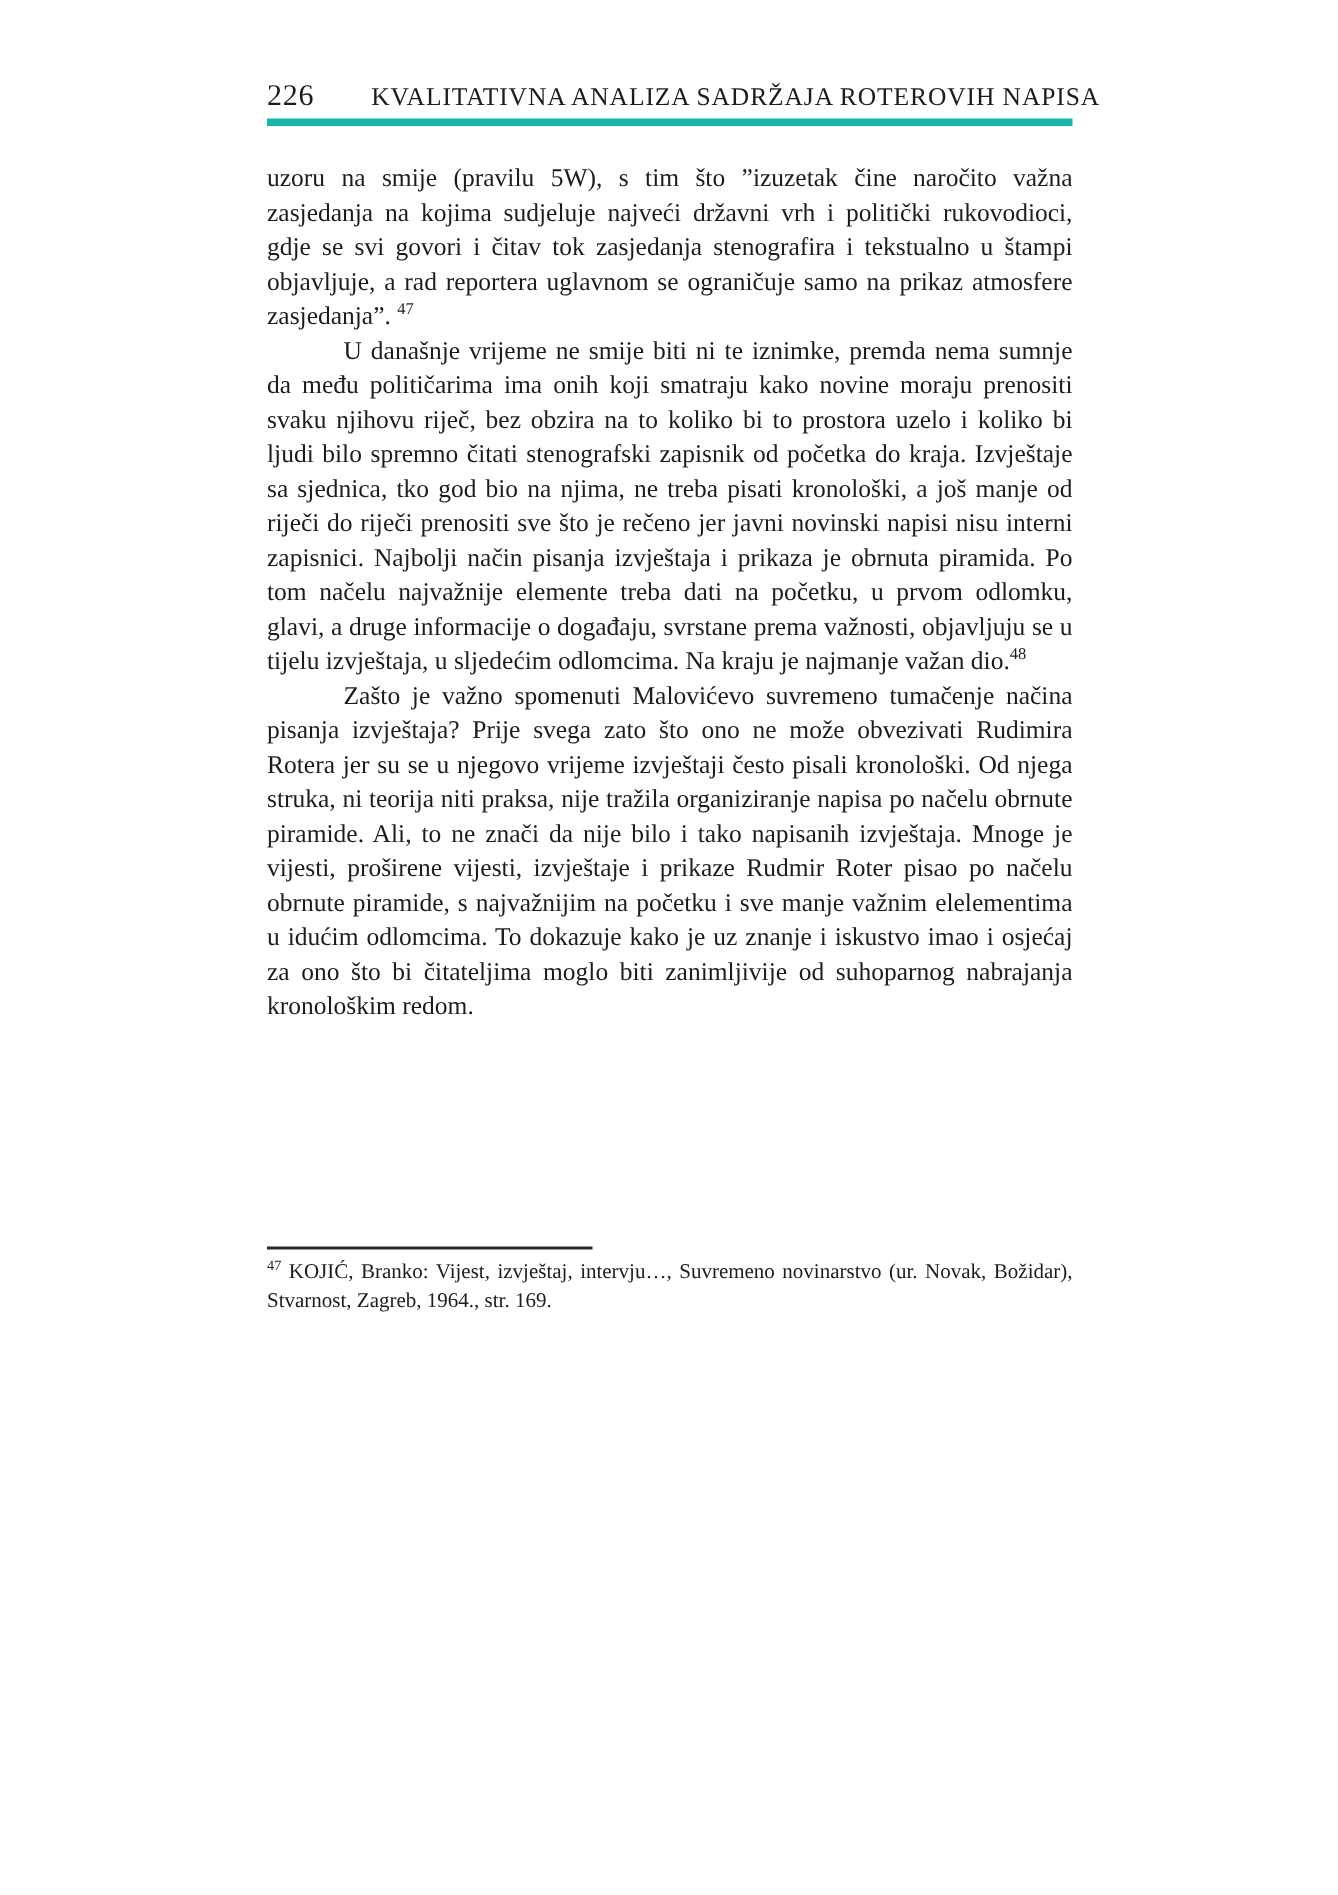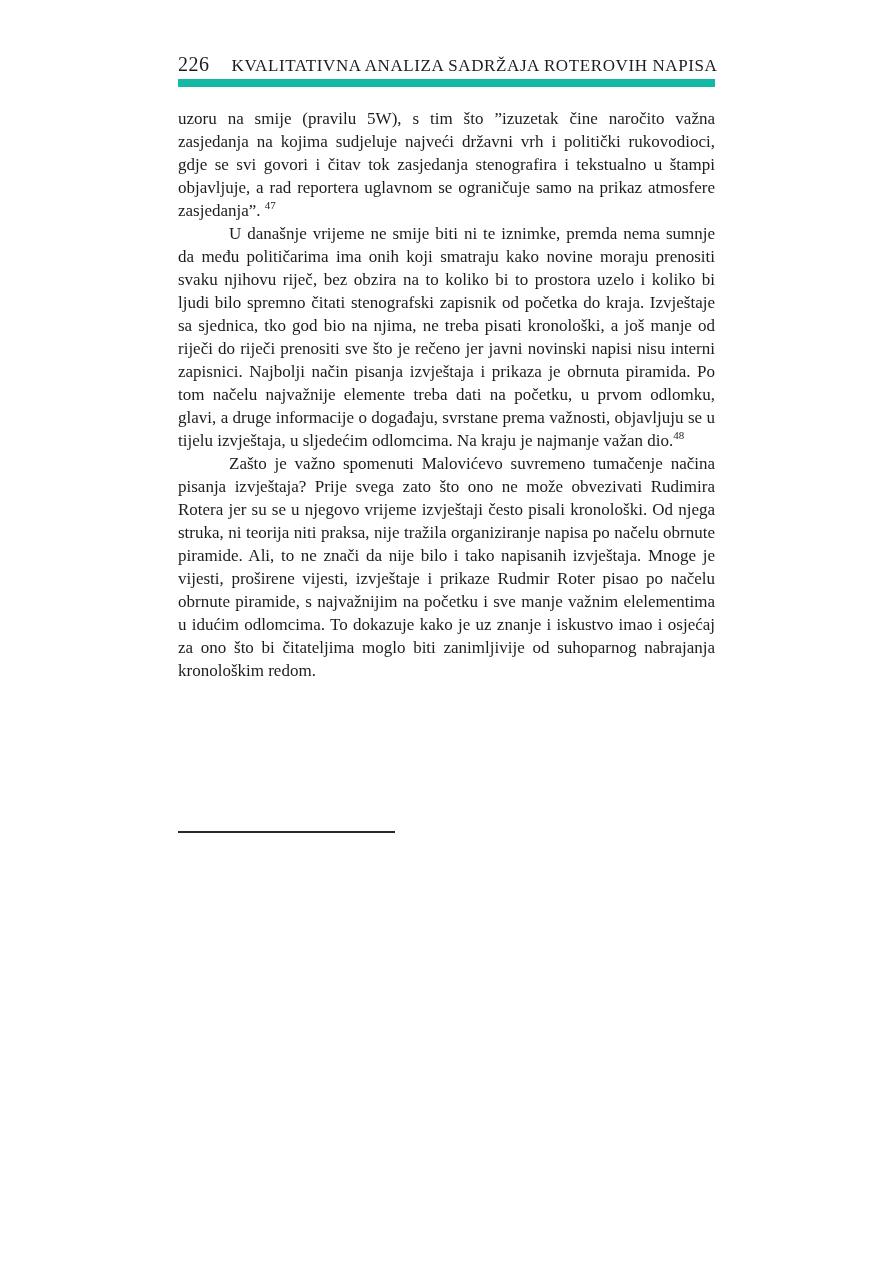--- a/index.html
+++ b/index.html
@@ -8,27 +8,27 @@
     width:892px; height:1263px;
     background:#ffffff;
     color:#1c1c1c;
     font-family:"Liberation Serif", "DejaVu Serif", serif;
     overflow:hidden;
   }
   .header {
     position:absolute;
     left:178px; top:53px; width:537px;
     display:flex; align-items:baseline;
-    border-bottom:8px solid #14b8a6;
+    border-bottom:5px solid #14b8a6;
     padding-bottom:3px;
   }
   .page-num { font-size:20px; letter-spacing:0.5px; }
   .header-title {
     font-size:17px;
-    margin-left:22px;
+    margin-left:38px;
     letter-spacing:0.6px;
     white-space:nowrap;
   }
   .body-text {
     position:absolute;
     left:178px; top:107px; width:537px;
   }
   p.para {
     margin:0;
     font-size:17px;
@@ -78,16 +78,17 @@
 
   <div class="body-text" id="body-text">
       <p class="para"><span>uzoru na smije </span><span class="i">(pravilu 5W)</span><span>, s tim što ”izuzetak čine naročito važna zasjedanja na kojima sudjeluje najveći državni vrh i politički rukovodioci, gdje se svi govori i čitav tok zasjedanja stenografira i tekstualno u štampi objavljuje, a rad reportera uglavnom se ograničuje samo na prikaz atmosfere zasjedanja”. </span><sup>47</sup></p>
       <p class="para indent"><span>U današnje vrijeme ne smije biti ni te iznimke, premda nema sumnje da među političarima ima onih koji smatraju kako novine moraju prenositi svaku njihovu riječ, bez obzira na to koliko bi to prostora uzelo i koliko bi ljudi bilo spremno čitati stenografski zapisnik od početka do kra­ja. Izvještaje sa sjednica, tko god bio na njima, ne treba pisati kronološki, a još manje od riječi do riječi prenositi sve što je rečeno jer javni novinski napisi nisu interni zapisnici. Najbolji način pisanja izvještaja i prikaza je </span><span class="i">obrnuta piramida</span><span>. Po tom načelu najvažnije elemente treba dati na početku, u prvom odlomku, glavi, a druge informacije o događaju, svrstane prema važnosti, objavljuju se u tijelu izvještaja, u sljedećim odlomcima. Na kraju je najmanje važan dio.</span><sup>48</sup></p>
       <p class="para indent"><span>Zašto je važno spomenuti </span><span class="b">Malovićevo</span><span> suvremeno tumačenje na­čina pisanja izvještaja? Prije svega zato što ono ne može obvezivati </span><span class="b">Rudimira Rotera</span><span> jer su se u njegovo vrijeme izvještaji često pisali kronološki. Od njega struka, ni teorija niti praksa, nije tražila organiziranje napisa po načelu obrnute piramide. Ali, to ne znači da nije bilo i tako napisanih izvještaja. Mnoge je vijesti, proširene vijesti, izvještaje i prikaze </span><span class="b">Rudmir Roter</span><span> pisao po načelu obrnute piramide, s najvažnijim na početku i sve manje važnim elelementima u idućim odlomcima. To dokazuje kako je uz znanje i iskustvo imao i osjećaj za ono što bi čita­teljima moglo biti zanimljivije od suhoparnog nabrajanja kronološkim redom.</span></p>
     </div>
 
   <div class="footnotes">
     <div class="fn-rule"></div>
     <div id="footnote-list">
+        <p class="fn"><sup>47</sup><span> KOJIĆ, Branko: </span><span class="b">Vijest, izvještaj, intervju…,</span><span> </span><span class="b">Suvremeno novinarstvo</span><span> (ur. Novak, Božidar), Stvarnost, Zagreb, 1964., str. 169.</span></p>
       </div>
   </div>
 
 </div>
 
 </body></html>

